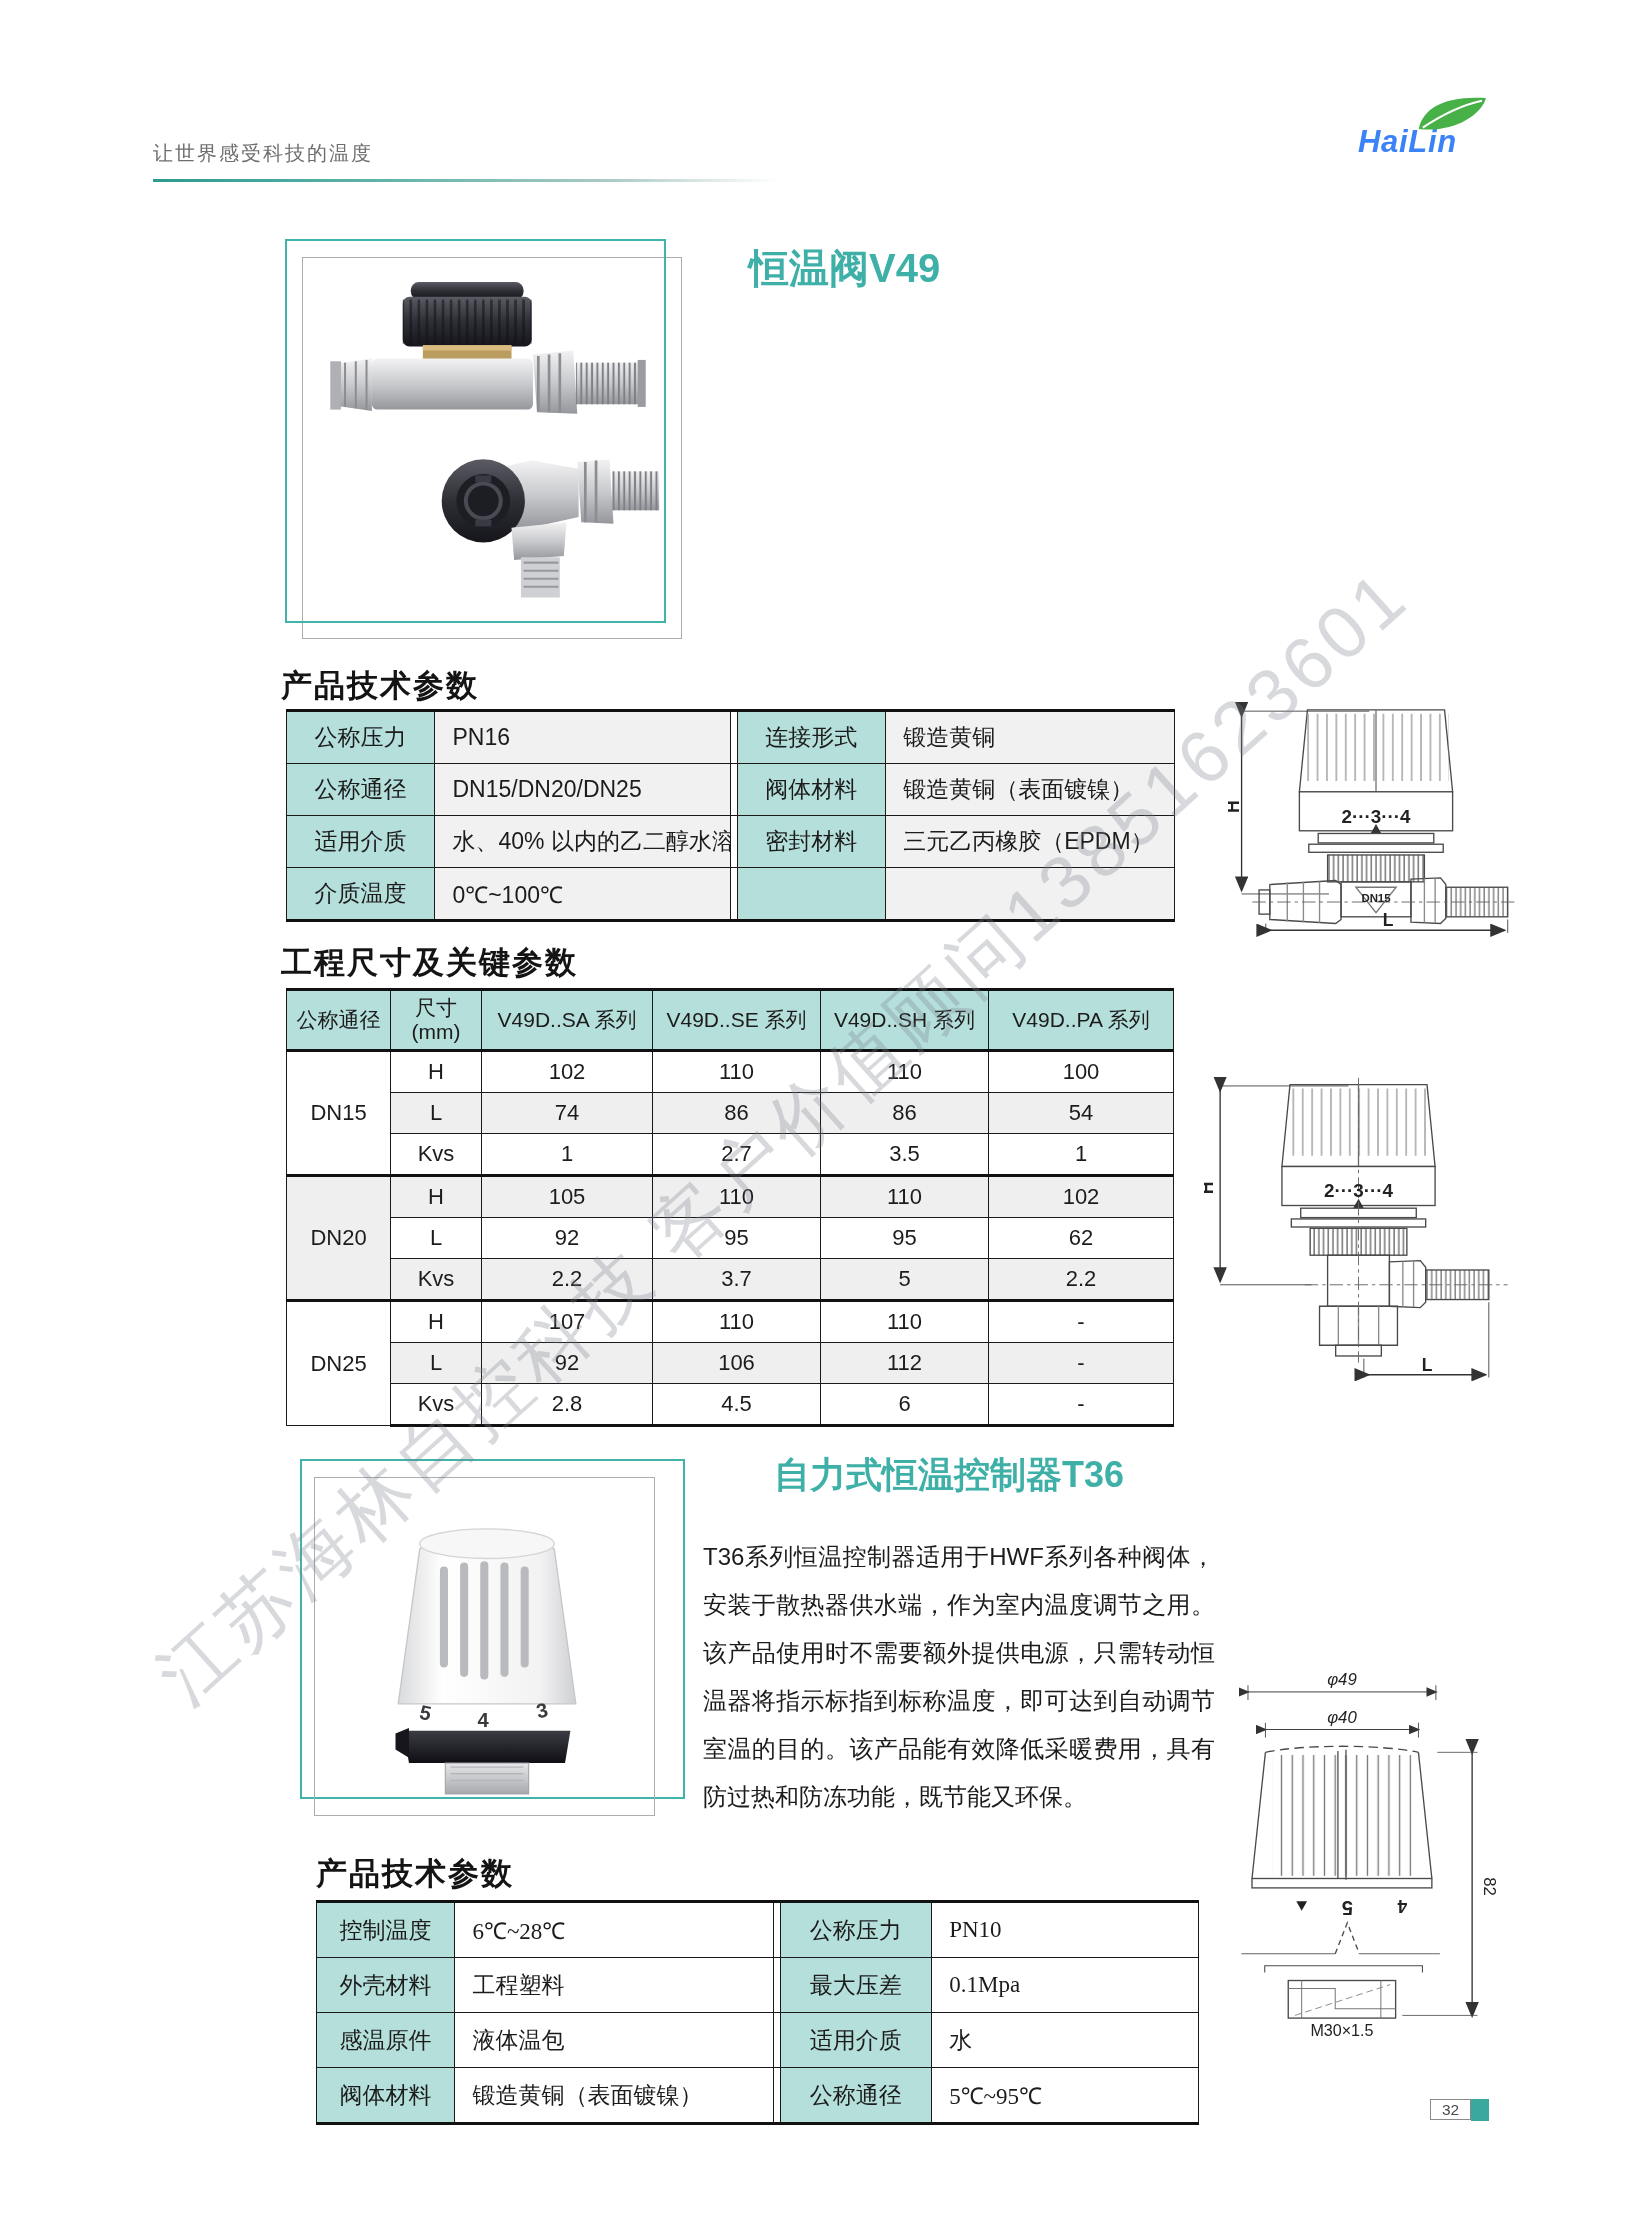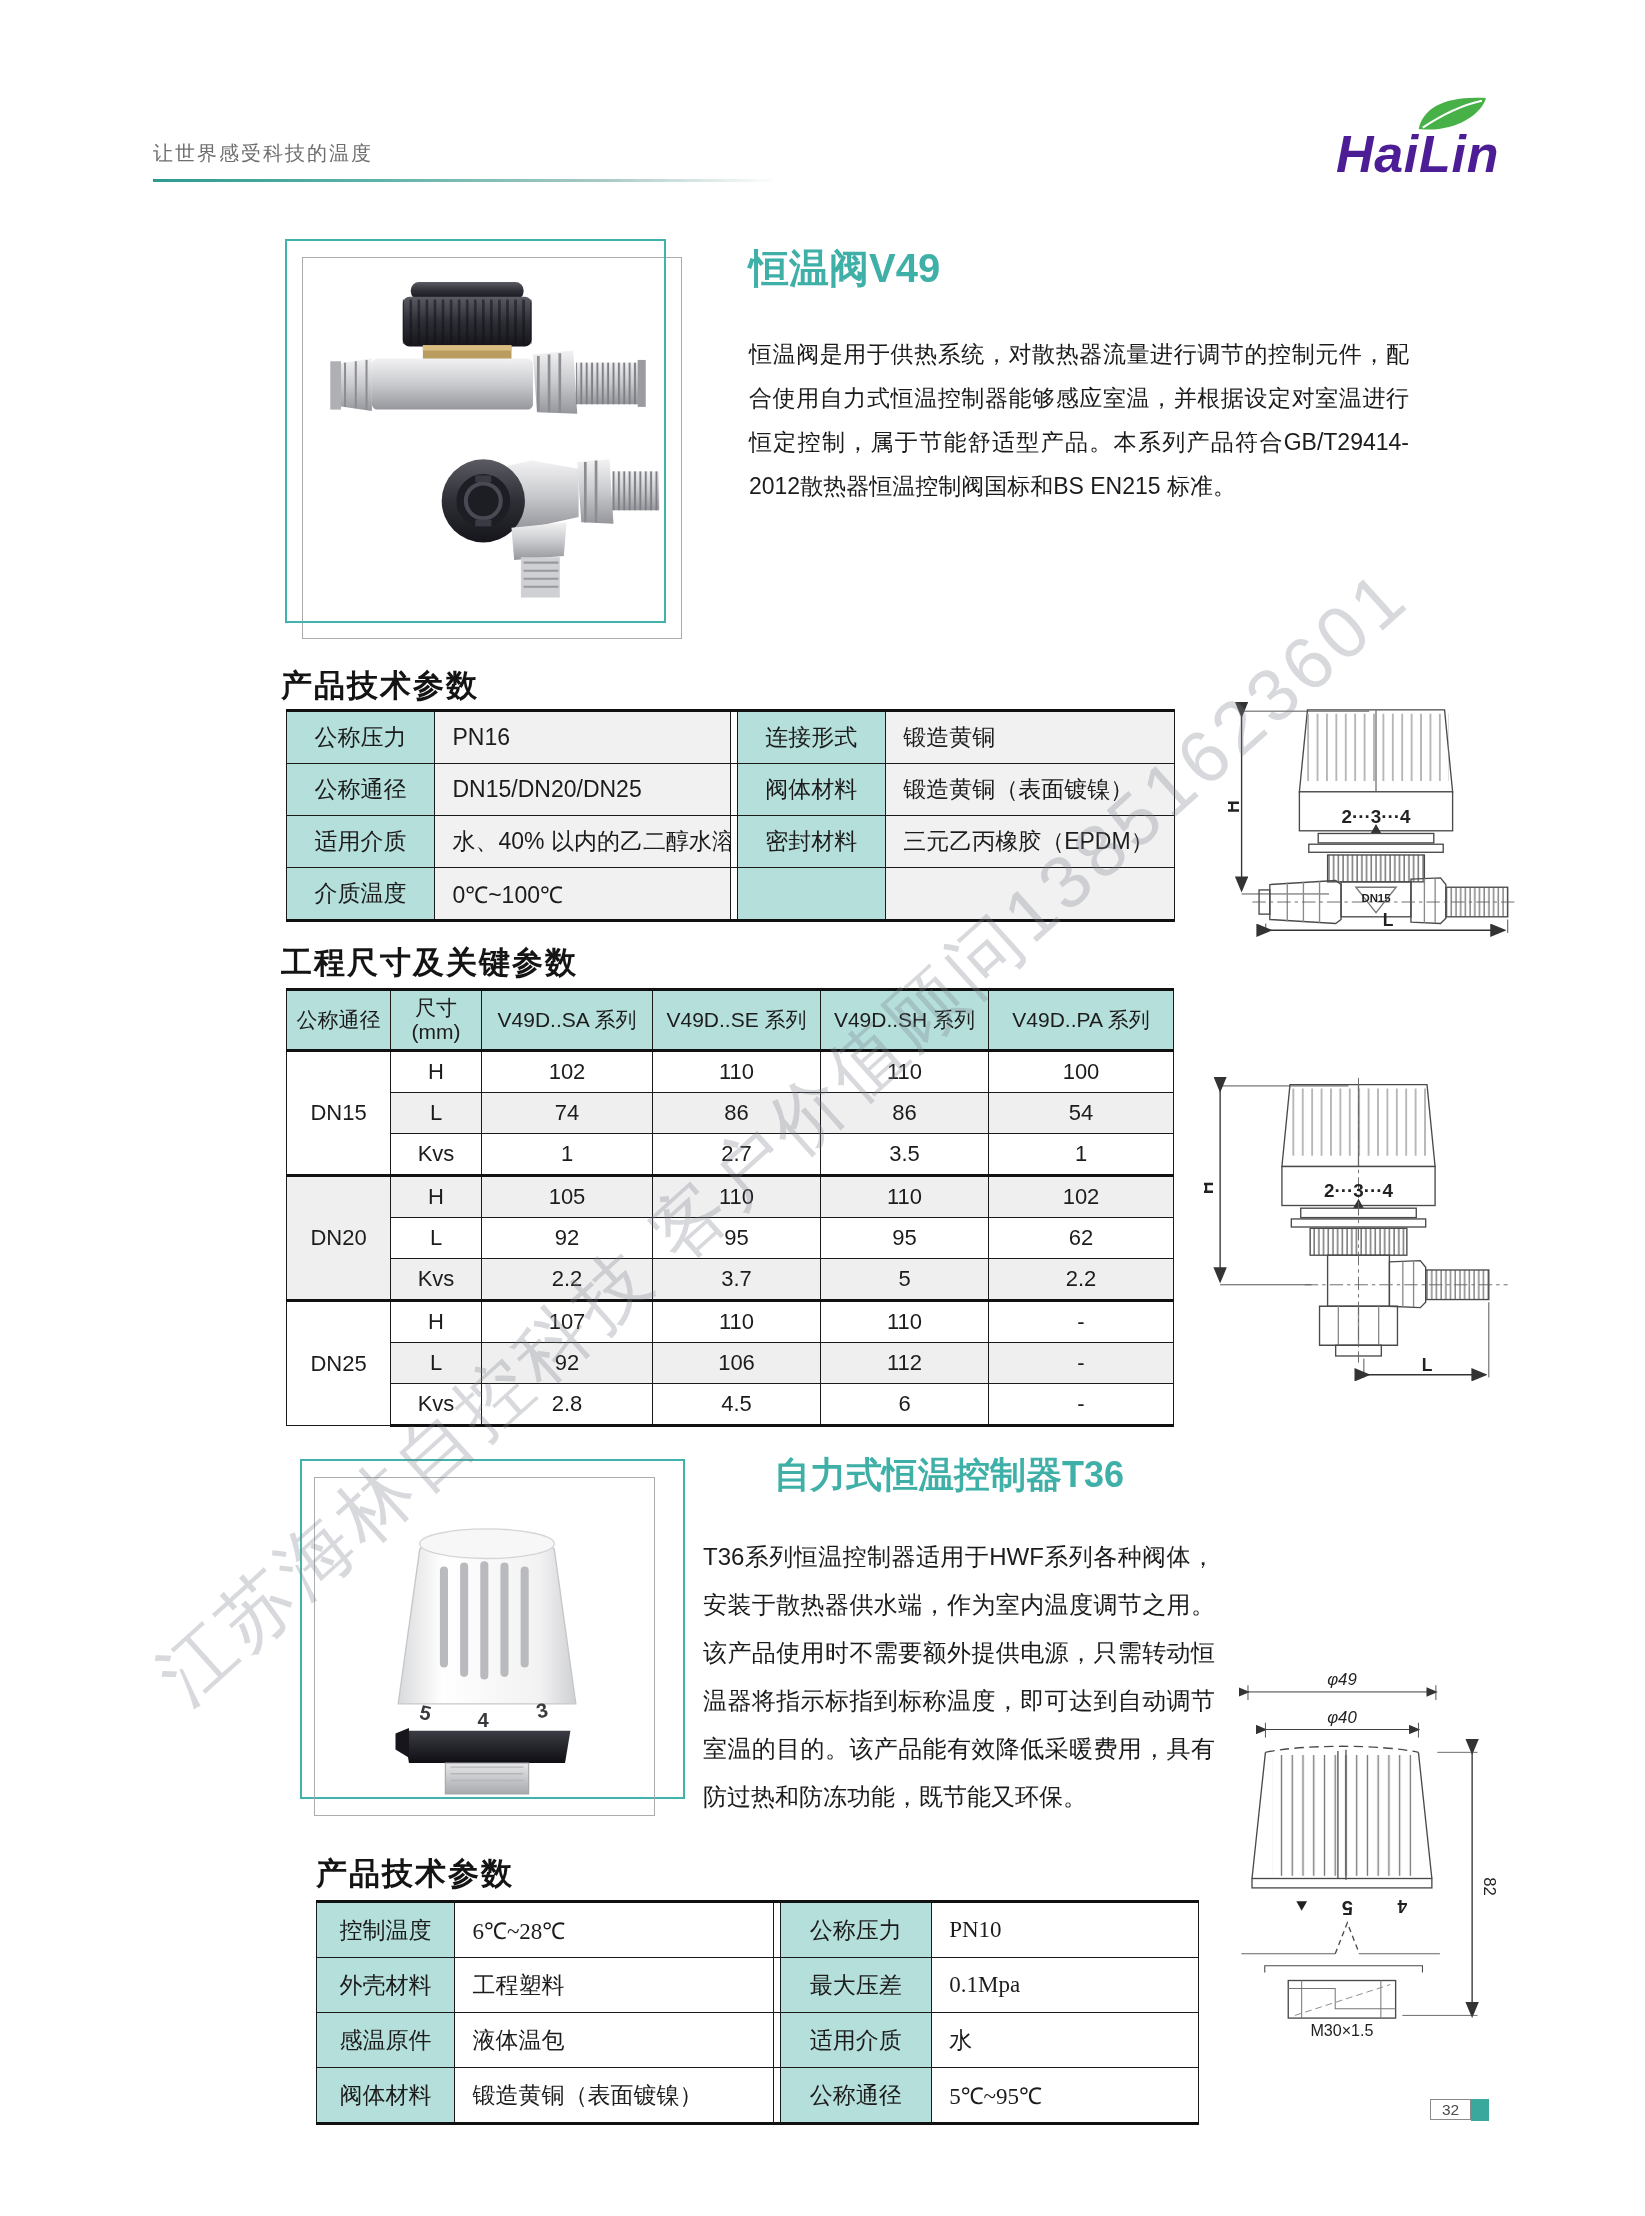--- a/index.html
+++ b/index.html
@@ -2,21 +2,21 @@
 <html style="font-size:10.7px"><head>
 <meta charset="utf-8">
 <style>
   html,body{margin:0;padding:0;background:#ffffff;}
   body{font-family:"Liberation Sans",sans-serif;color:#1c1c1c;}
   #page{position:relative;width:1645px;height:2216px;background:#fff;overflow:hidden;}
   .abs{position:absolute;}
   
   .tagline{font-size:20px;color:#6e6e6e;letter-spacing:2px;}
   .divider{height:3.4px;background:linear-gradient(to right,#2d9a8f 0%,#5fb3a9 35%,#a9c9c4 70%,rgba(255,255,255,0) 97%);}
-  .logo-text{font-size:52px;font-weight:bold;font-style:italic;color:#4c1d95;letter-spacing:0.7px;}
+  .logo-text{font-size:31px;font-weight:bold;font-style:italic;color:#3b82f6;letter-spacing:0.7px;margin-left:22px;}
   
   .teal-title{font-weight:bold;color:#3FB0A7;}
   .heading{font-size:31px;font-weight:bold;color:#141414;letter-spacing:2px;}
   .para{text-align:justify;color:#1b1b1b;}
   
   .frame-teal{border:2px solid #42B3AA;background:transparent;}
   .frame-grey{border:1.3px solid #A9ADB0;background:transparent;}
   
   table{border-collapse:collapse;table-layout:fixed;}
   td{overflow:hidden;white-space:nowrap;}
@@ -119,21 +119,20 @@
       <g stroke="#97999e" stroke-width="3">
           <path d="M318,436H370"></path>
           <path d="M318,448H370"></path>
           <path d="M318,460H370"></path>
           <path d="M318,472H370"></path>
         </g>
     </g>
   </svg>
 
   <div class="abs teal-title" style="left:749px;top:241px;font-size:40px;">恒温阀V49</div>
-  <div class="abs para" style="left:749px;top:332px;width:660px;font-size:23px;line-height:44px;">恒温阀是用于供热系统，对散热器流量进行调节的控制元件，配合使用自力式恒温控制器能够感应室温，并根据设定对室温进行恒定控制，属于节能舒适型产品。本系列产品符合GB/T29414-2012散热器恒温控制阀国标和BS EN215 标准。</div>
 
   <div class="abs heading" style="left:281px;top:665px;">产品技术参数</div>
   <table class="abs ptable" style="left:286px;top:709px;width:887px;">
     <colgroup>
         <col style="width:148px">
         <col style="width:296px">
         <col style="width:6.7px">
         <col style="width:148px">
         <col style="width:289px">
       </colgroup>

